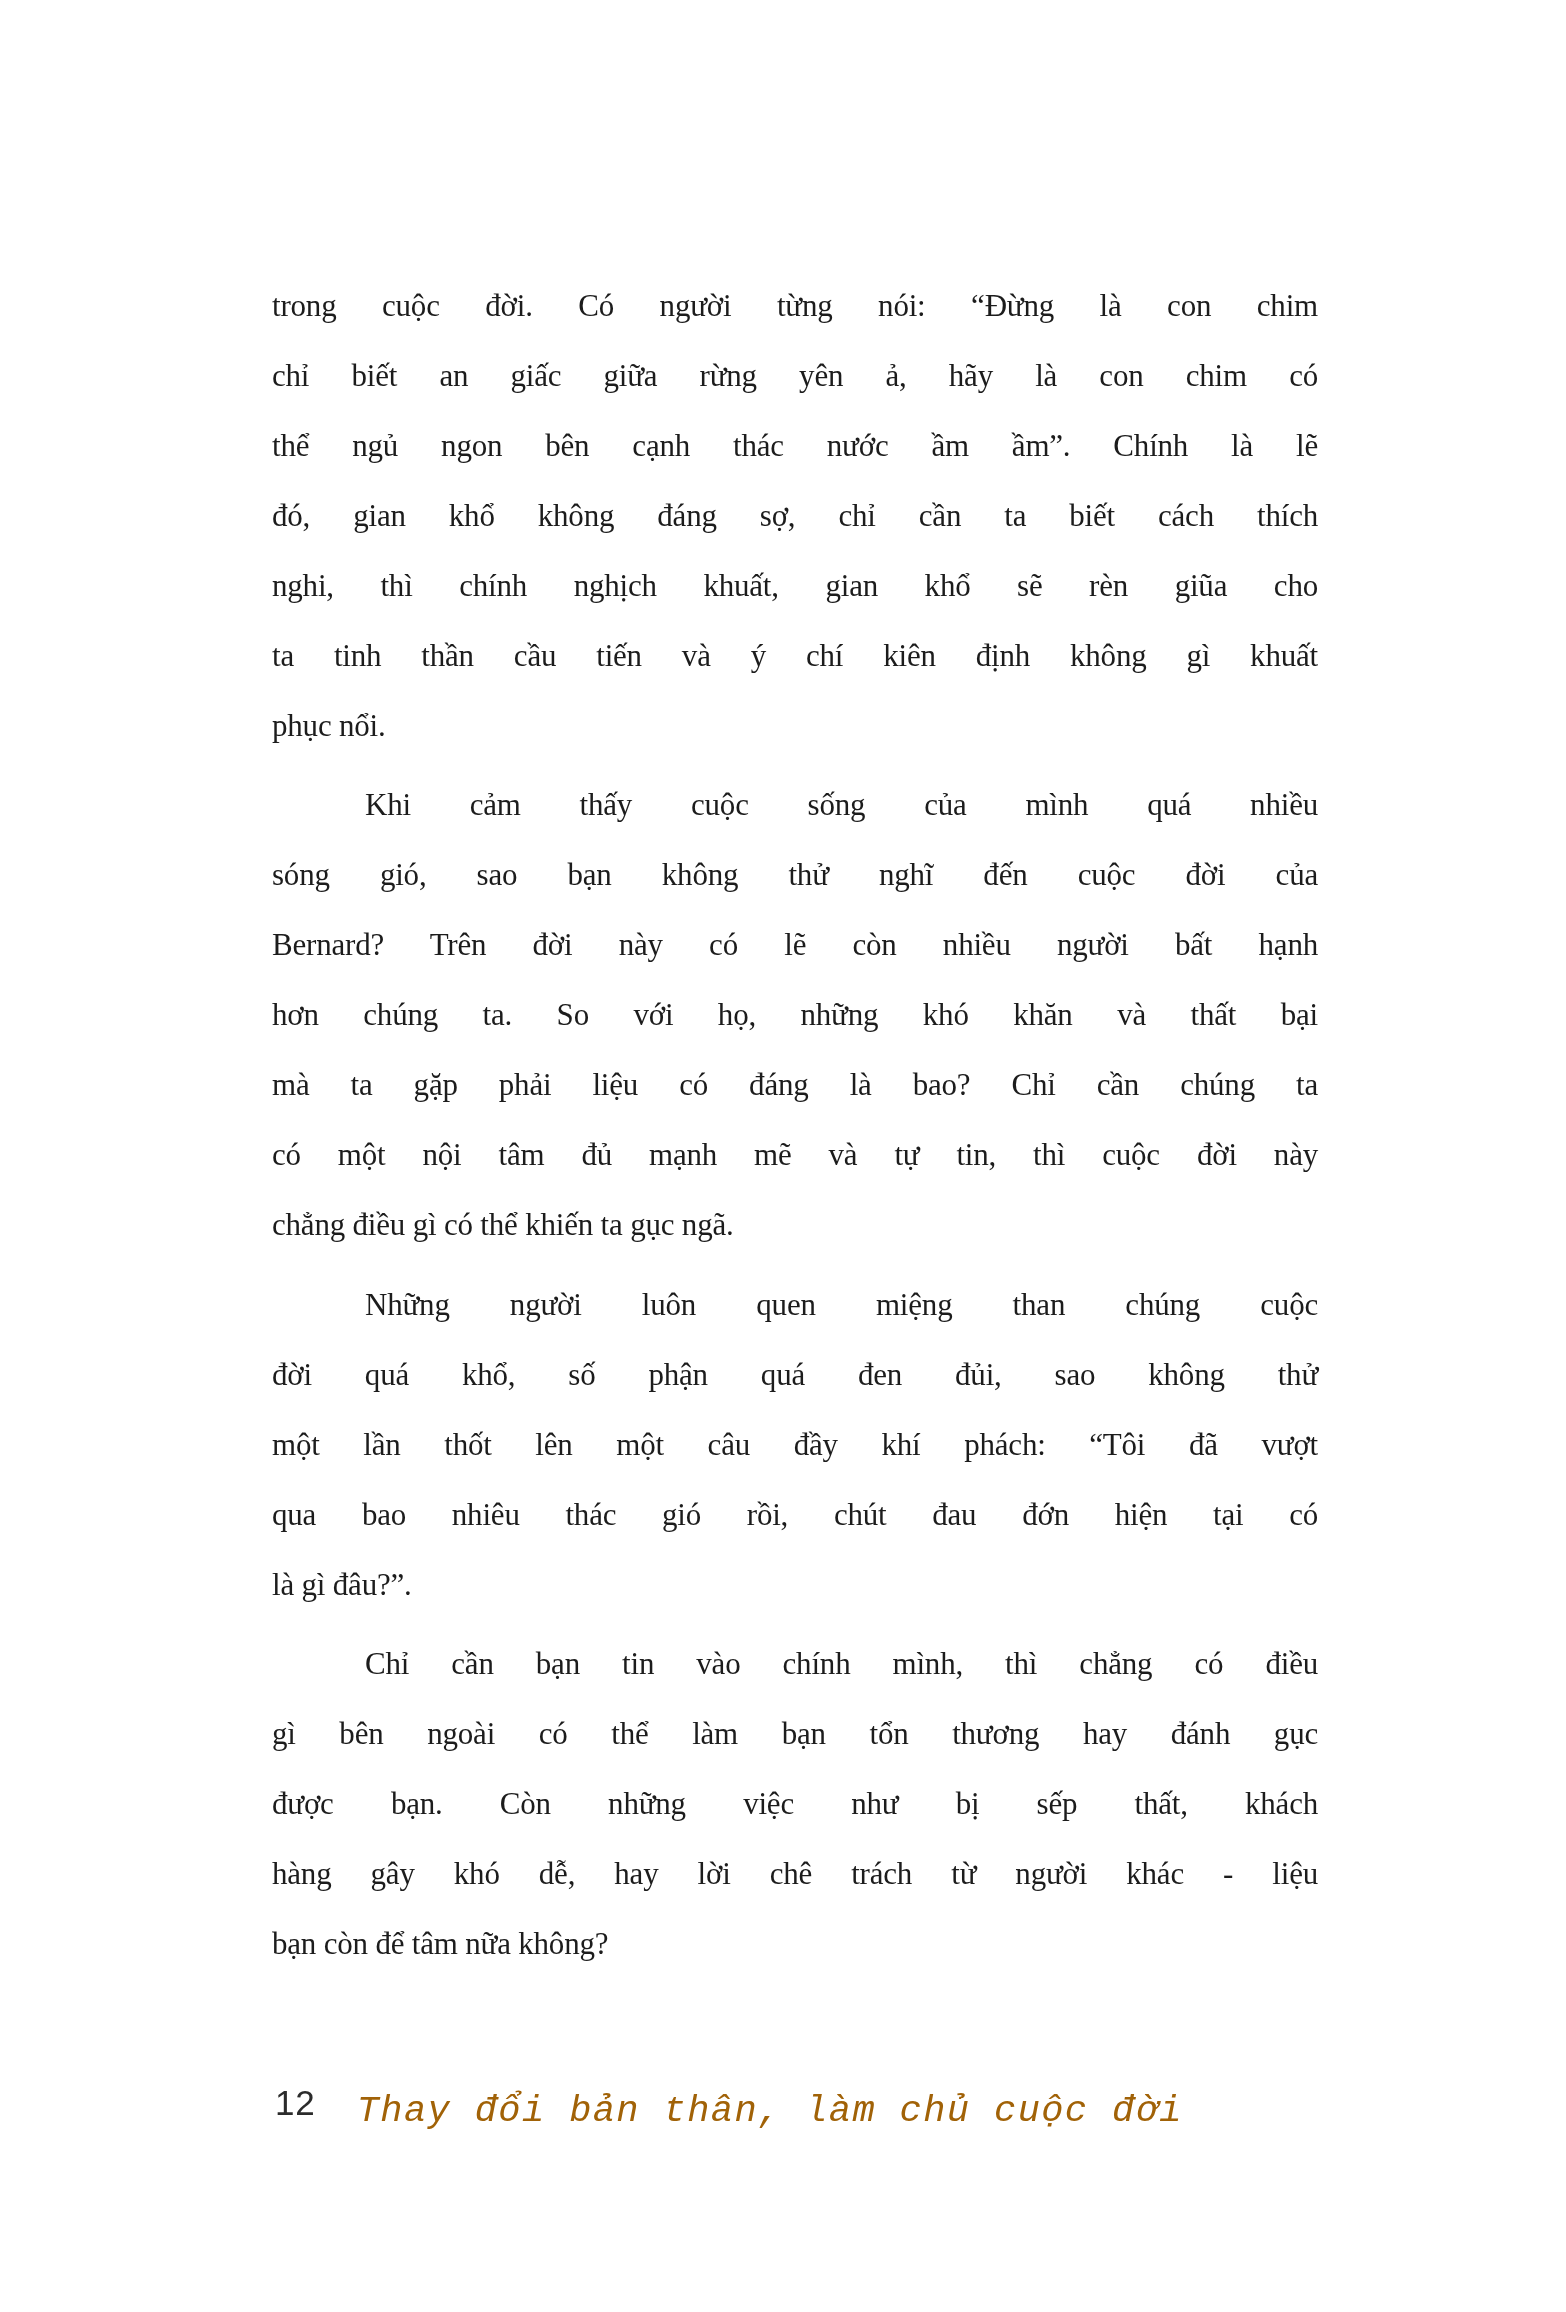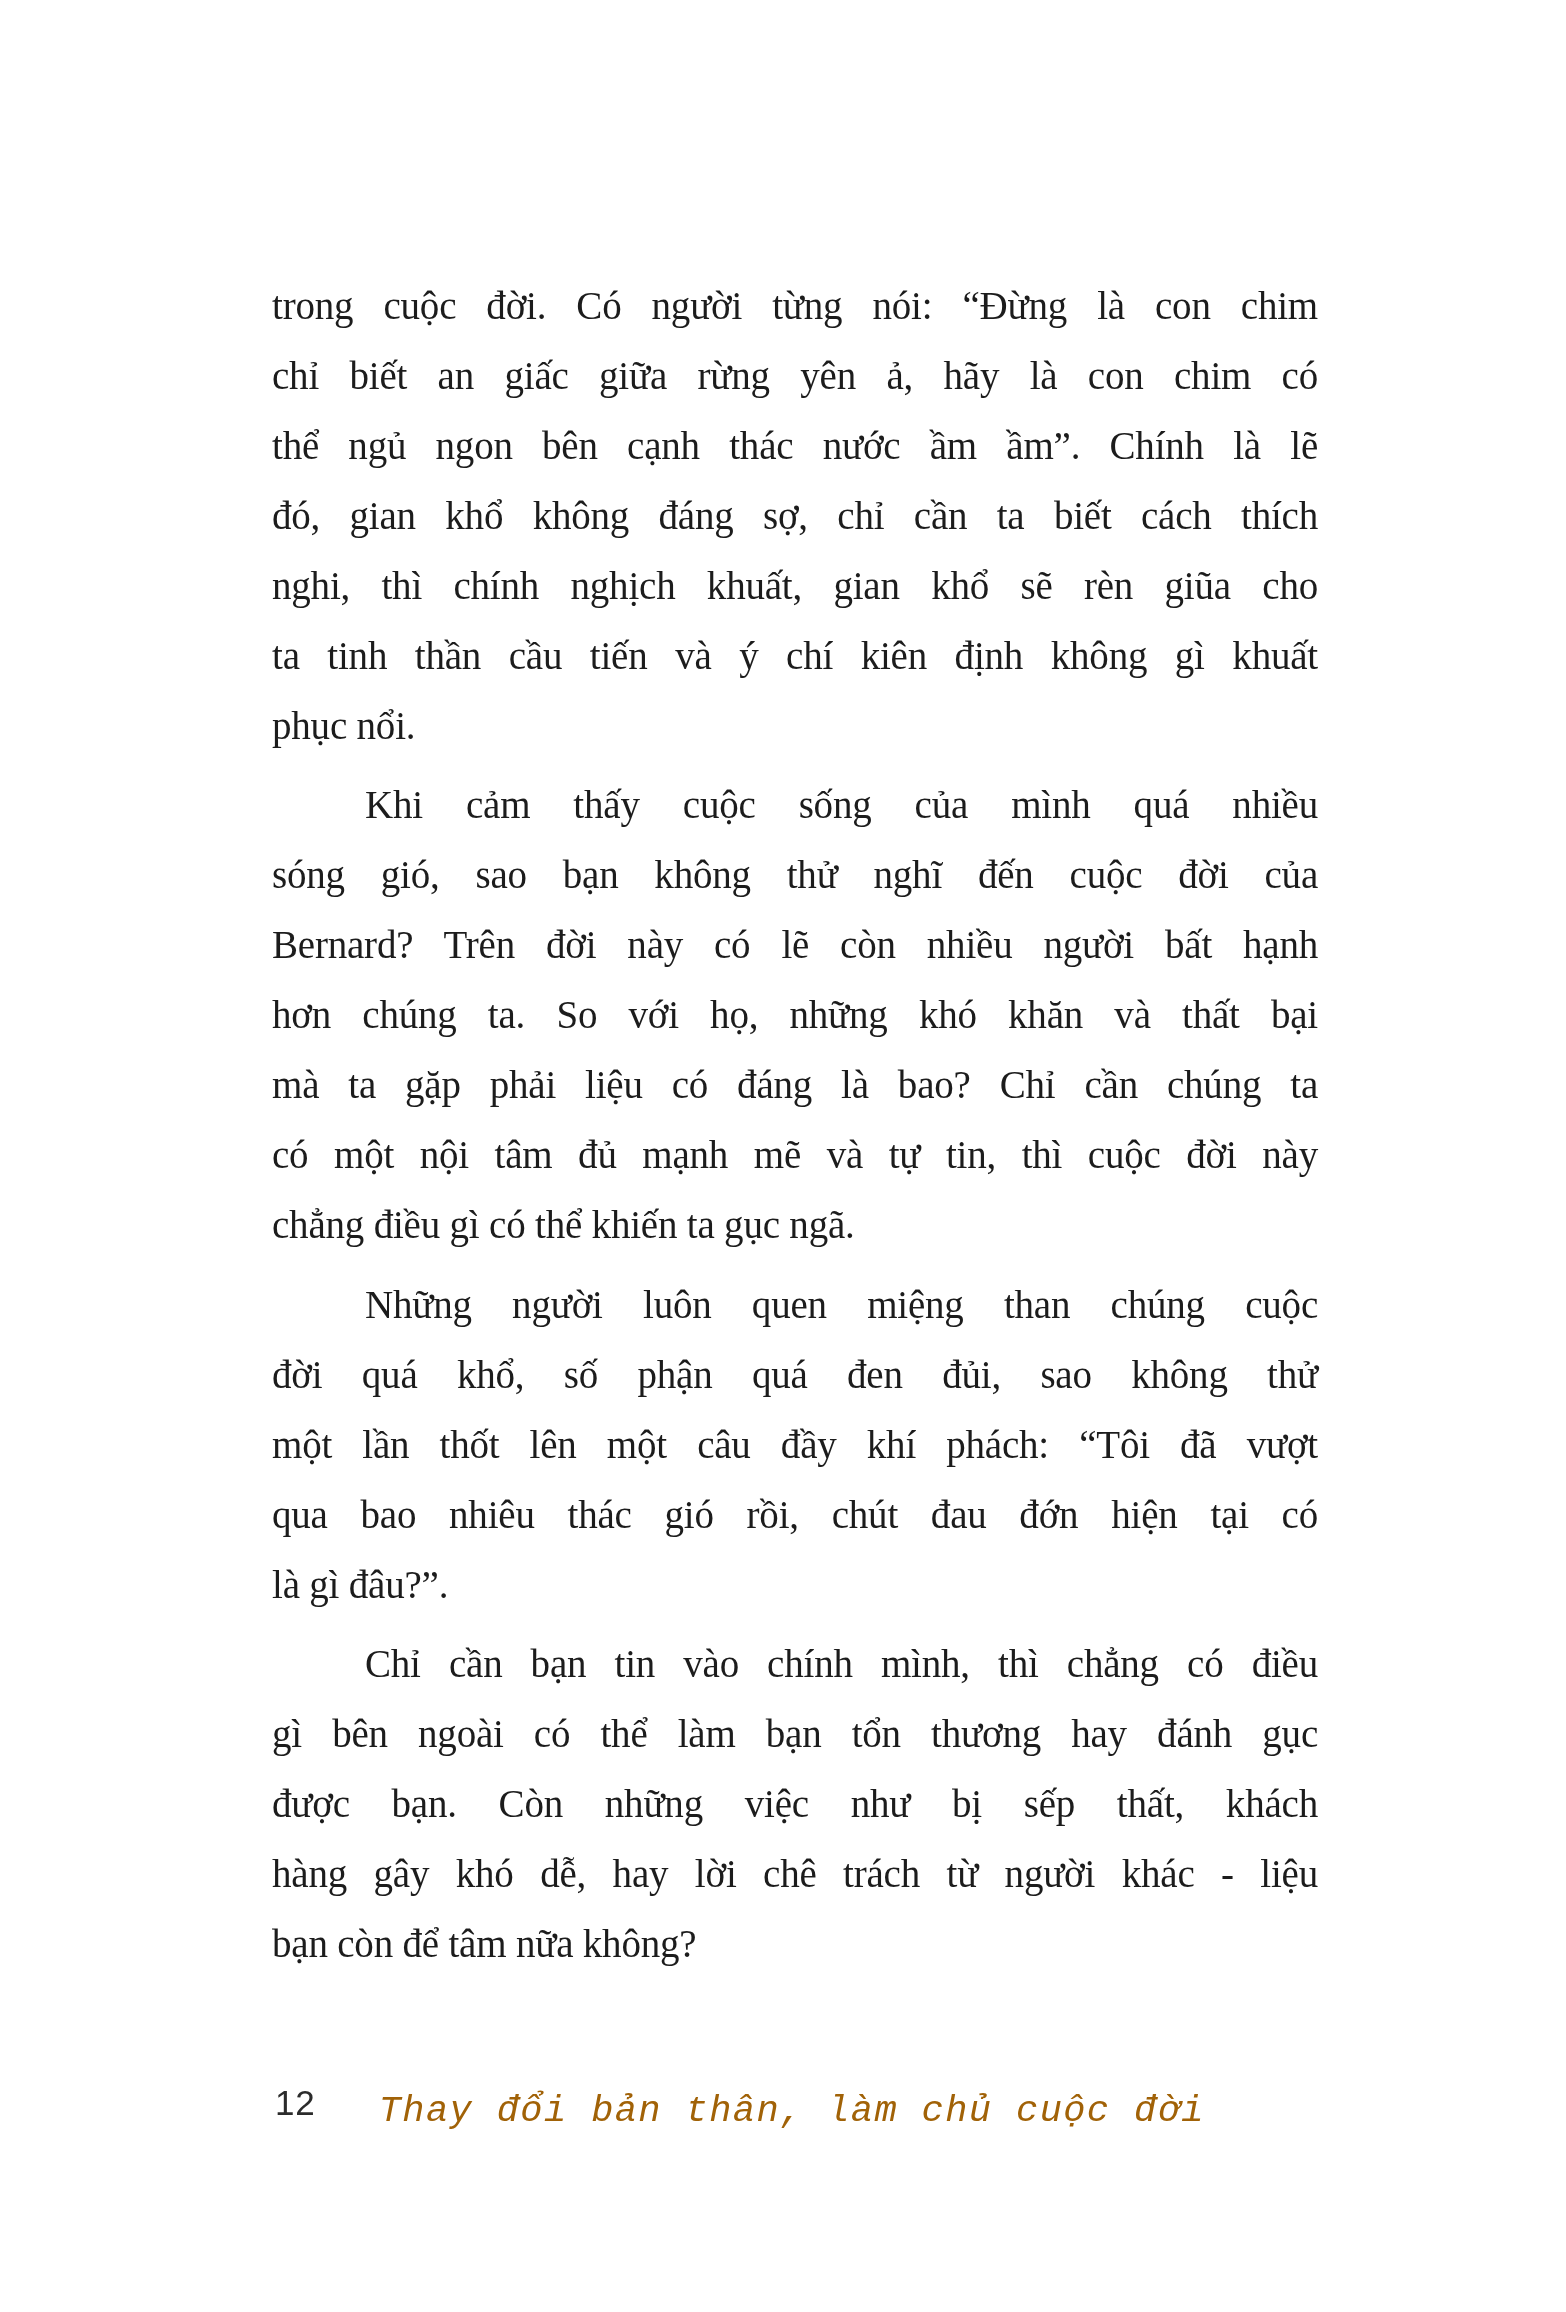--- a/index.html
+++ b/index.html
@@ -23,40 +23,40 @@
   .text-block {
     position: absolute;
     left: 272px;
     top: 271px;
     width: 1046px;
   }
   .paragraph {
     margin: 0 0 9.3px 0;
   }
   .line {
-    font-size: 39px;
+    font-size: 31px;
     line-height: 70px;
     letter-spacing: -0.2px;
     text-align: justify;
     text-align-last: justify;
     white-space: normal;
   }
   .line.last {
     text-align-last: left;
   }
   .paragraph.indented .line:first-child {
     text-indent: 93px;
   }
   .footer {
     position: absolute;
     left: 275px;
     top: 2067px;
     display: flex;
     align-items: baseline;
-    gap: 63px;
+    gap: 41px;
   }
   .page-number {
     font-family: "Liberation Sans", sans-serif;
     font-size: 35px;
     color: #2b2b2b;
     letter-spacing: 0.9px;
   }
   .running-title {
     font-family: Liberation Mono, monospace;
     font-style: italic;

